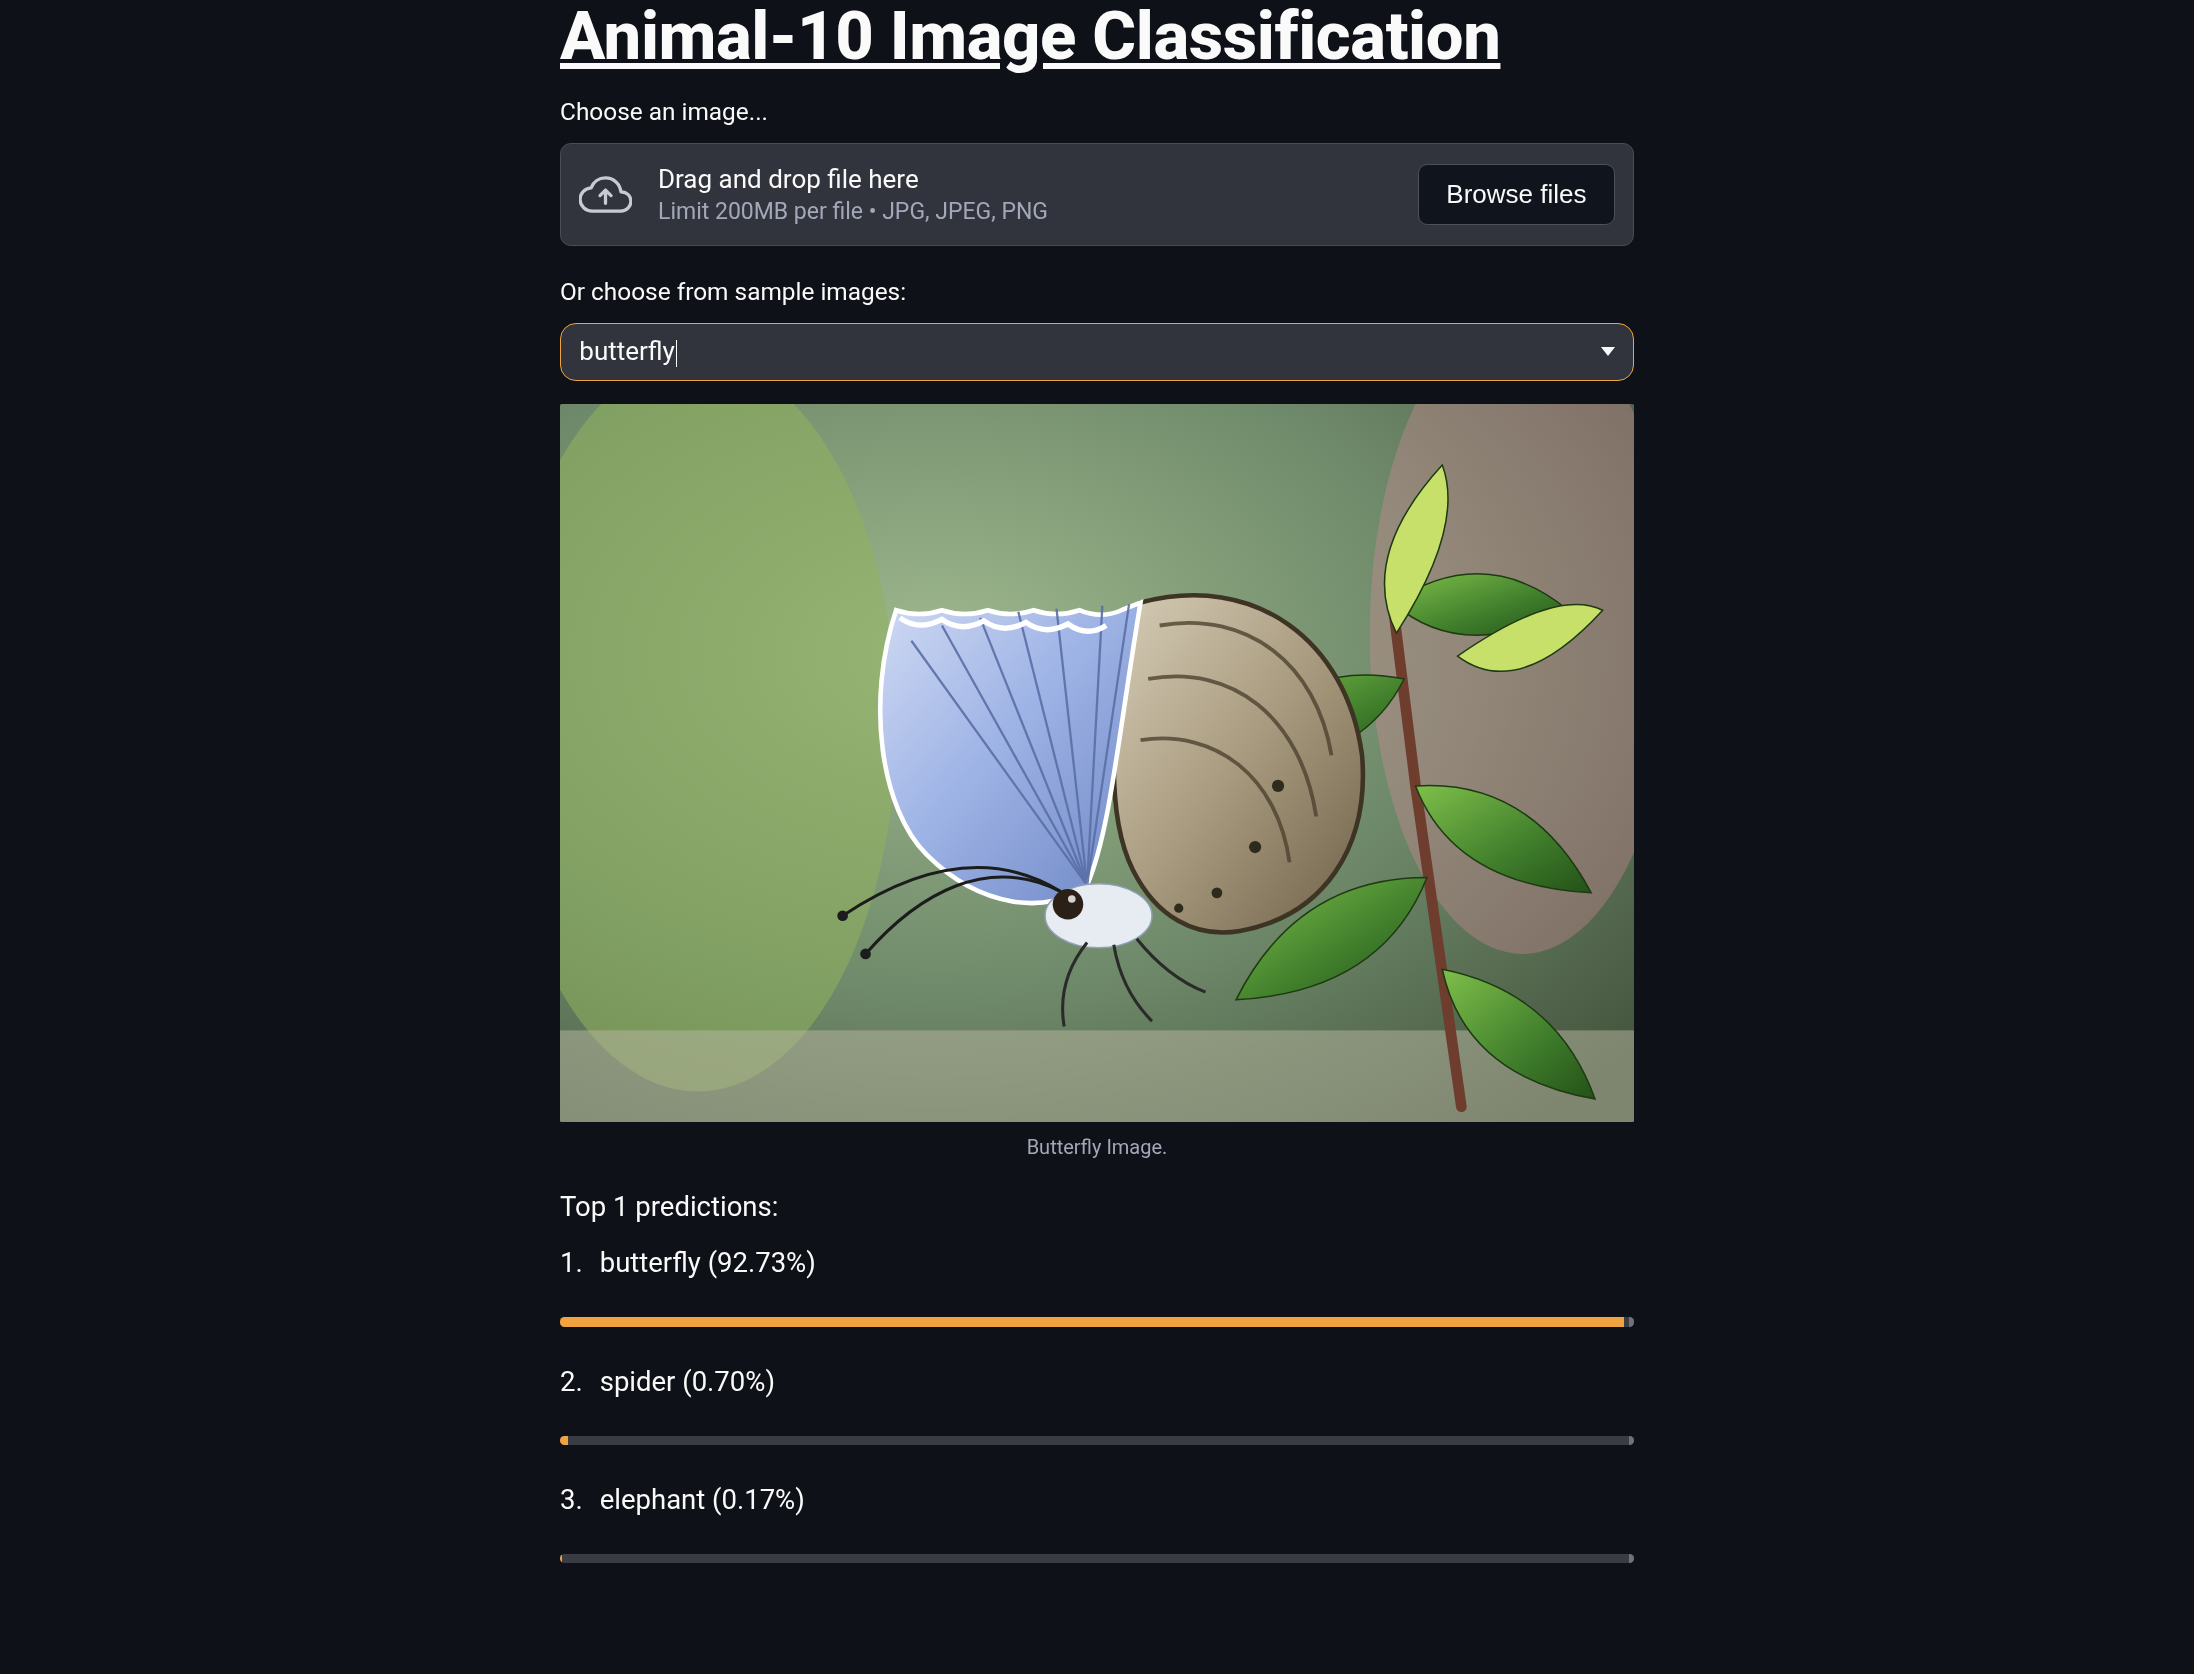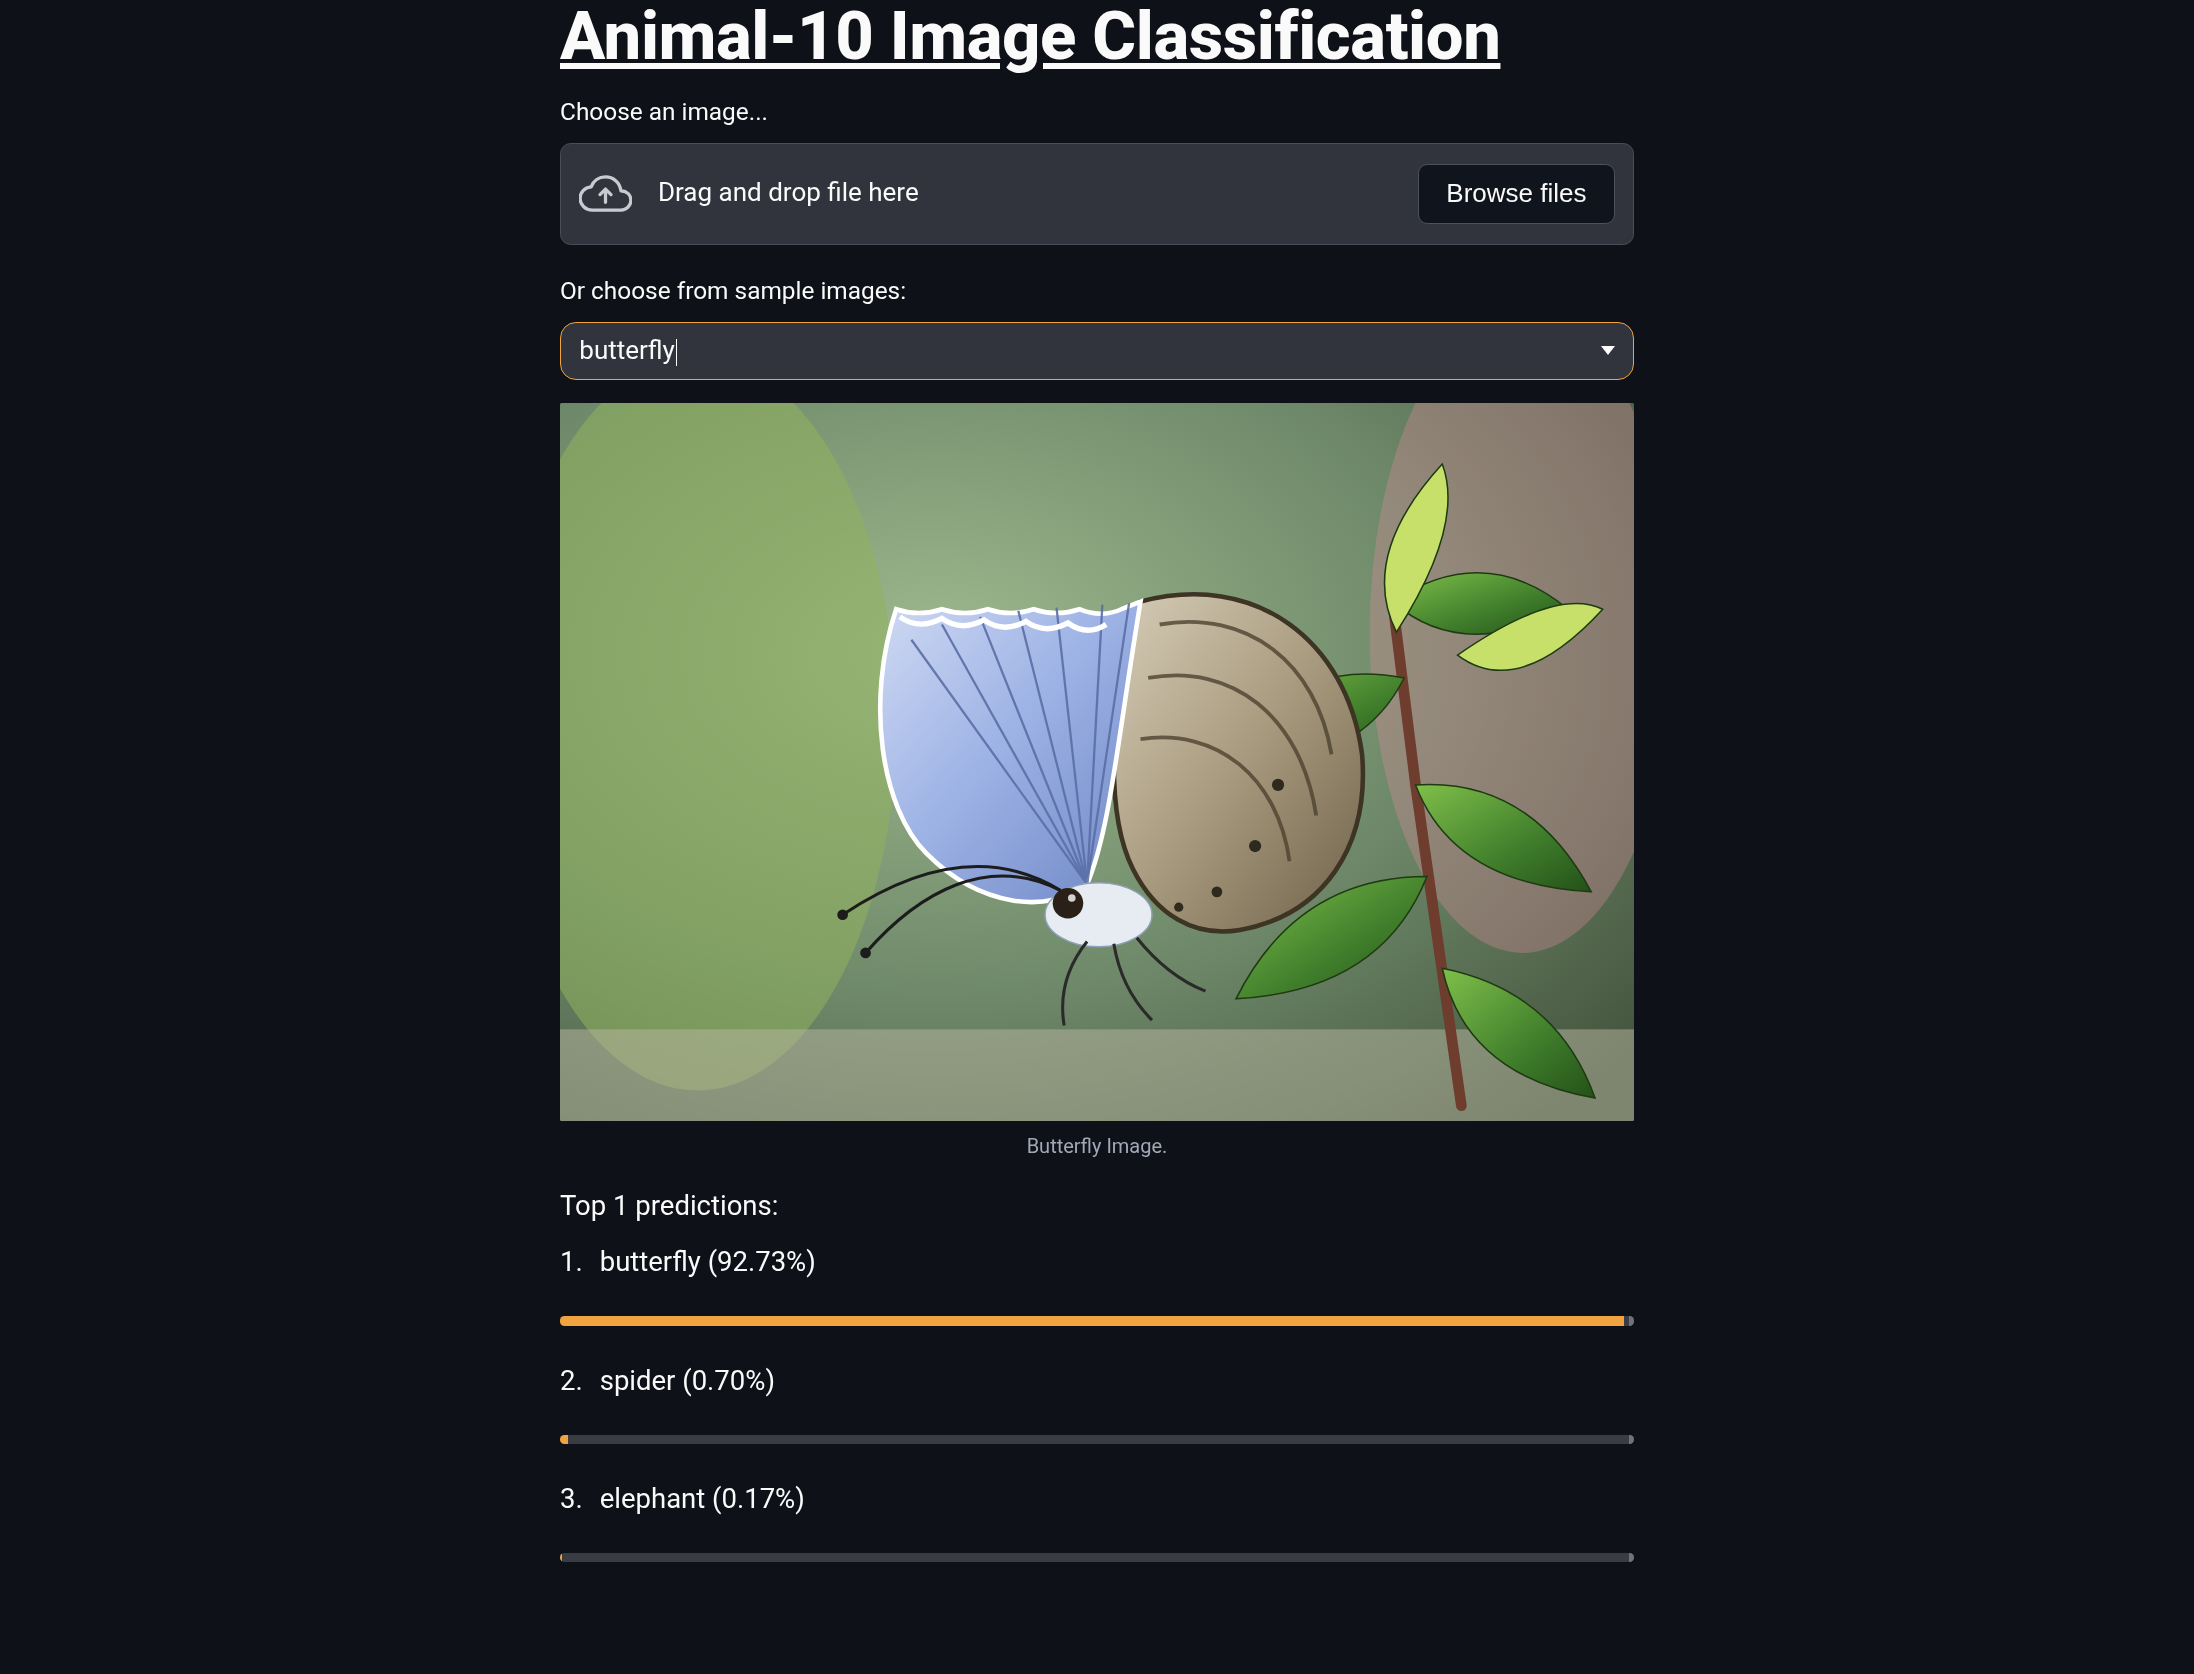--- a/index.html
+++ b/index.html
@@ -56,20 +56,21 @@
 
   <div class="label">Choose an image...</div>
 
   <div class="uploader">
     <svg class="cloud-icon" viewBox="0 0 48 36">
       <path d="M38 15.5C37 8 31 3 24 3 18 3 13 6.5 11 12 5 12.5 1 17 1 22.5 1 28.5 6 33 12 33h26c5 0 9-4 9-9 0-4.5-3.5-8-9-8.5Z" fill="none" stroke="#c7cad1" stroke-width="3" stroke-linejoin="round"></path>
       <path d="M24 26V14m0 0-5 5m5-5 5 5" fill="none" stroke="#c7cad1" stroke-width="3" stroke-linecap="round" stroke-linejoin="round"></path>
     </svg>
     <div class="uploader-text">
       <div class="uploader-main">Drag and drop file here</div>
+      <div class="uploader-sub">Limit 200MB per file • JPG, JPEG, PNG</div>
     </div>
     <button class="browse-btn">Browse files</button>
   </div>
 
   <div class="label">Or choose from sample images:</div>
 
   <div class="select-wrap">
     <div class="select-text">
       <span>butterfly</span><span class="cursor"></span>
     </div>

